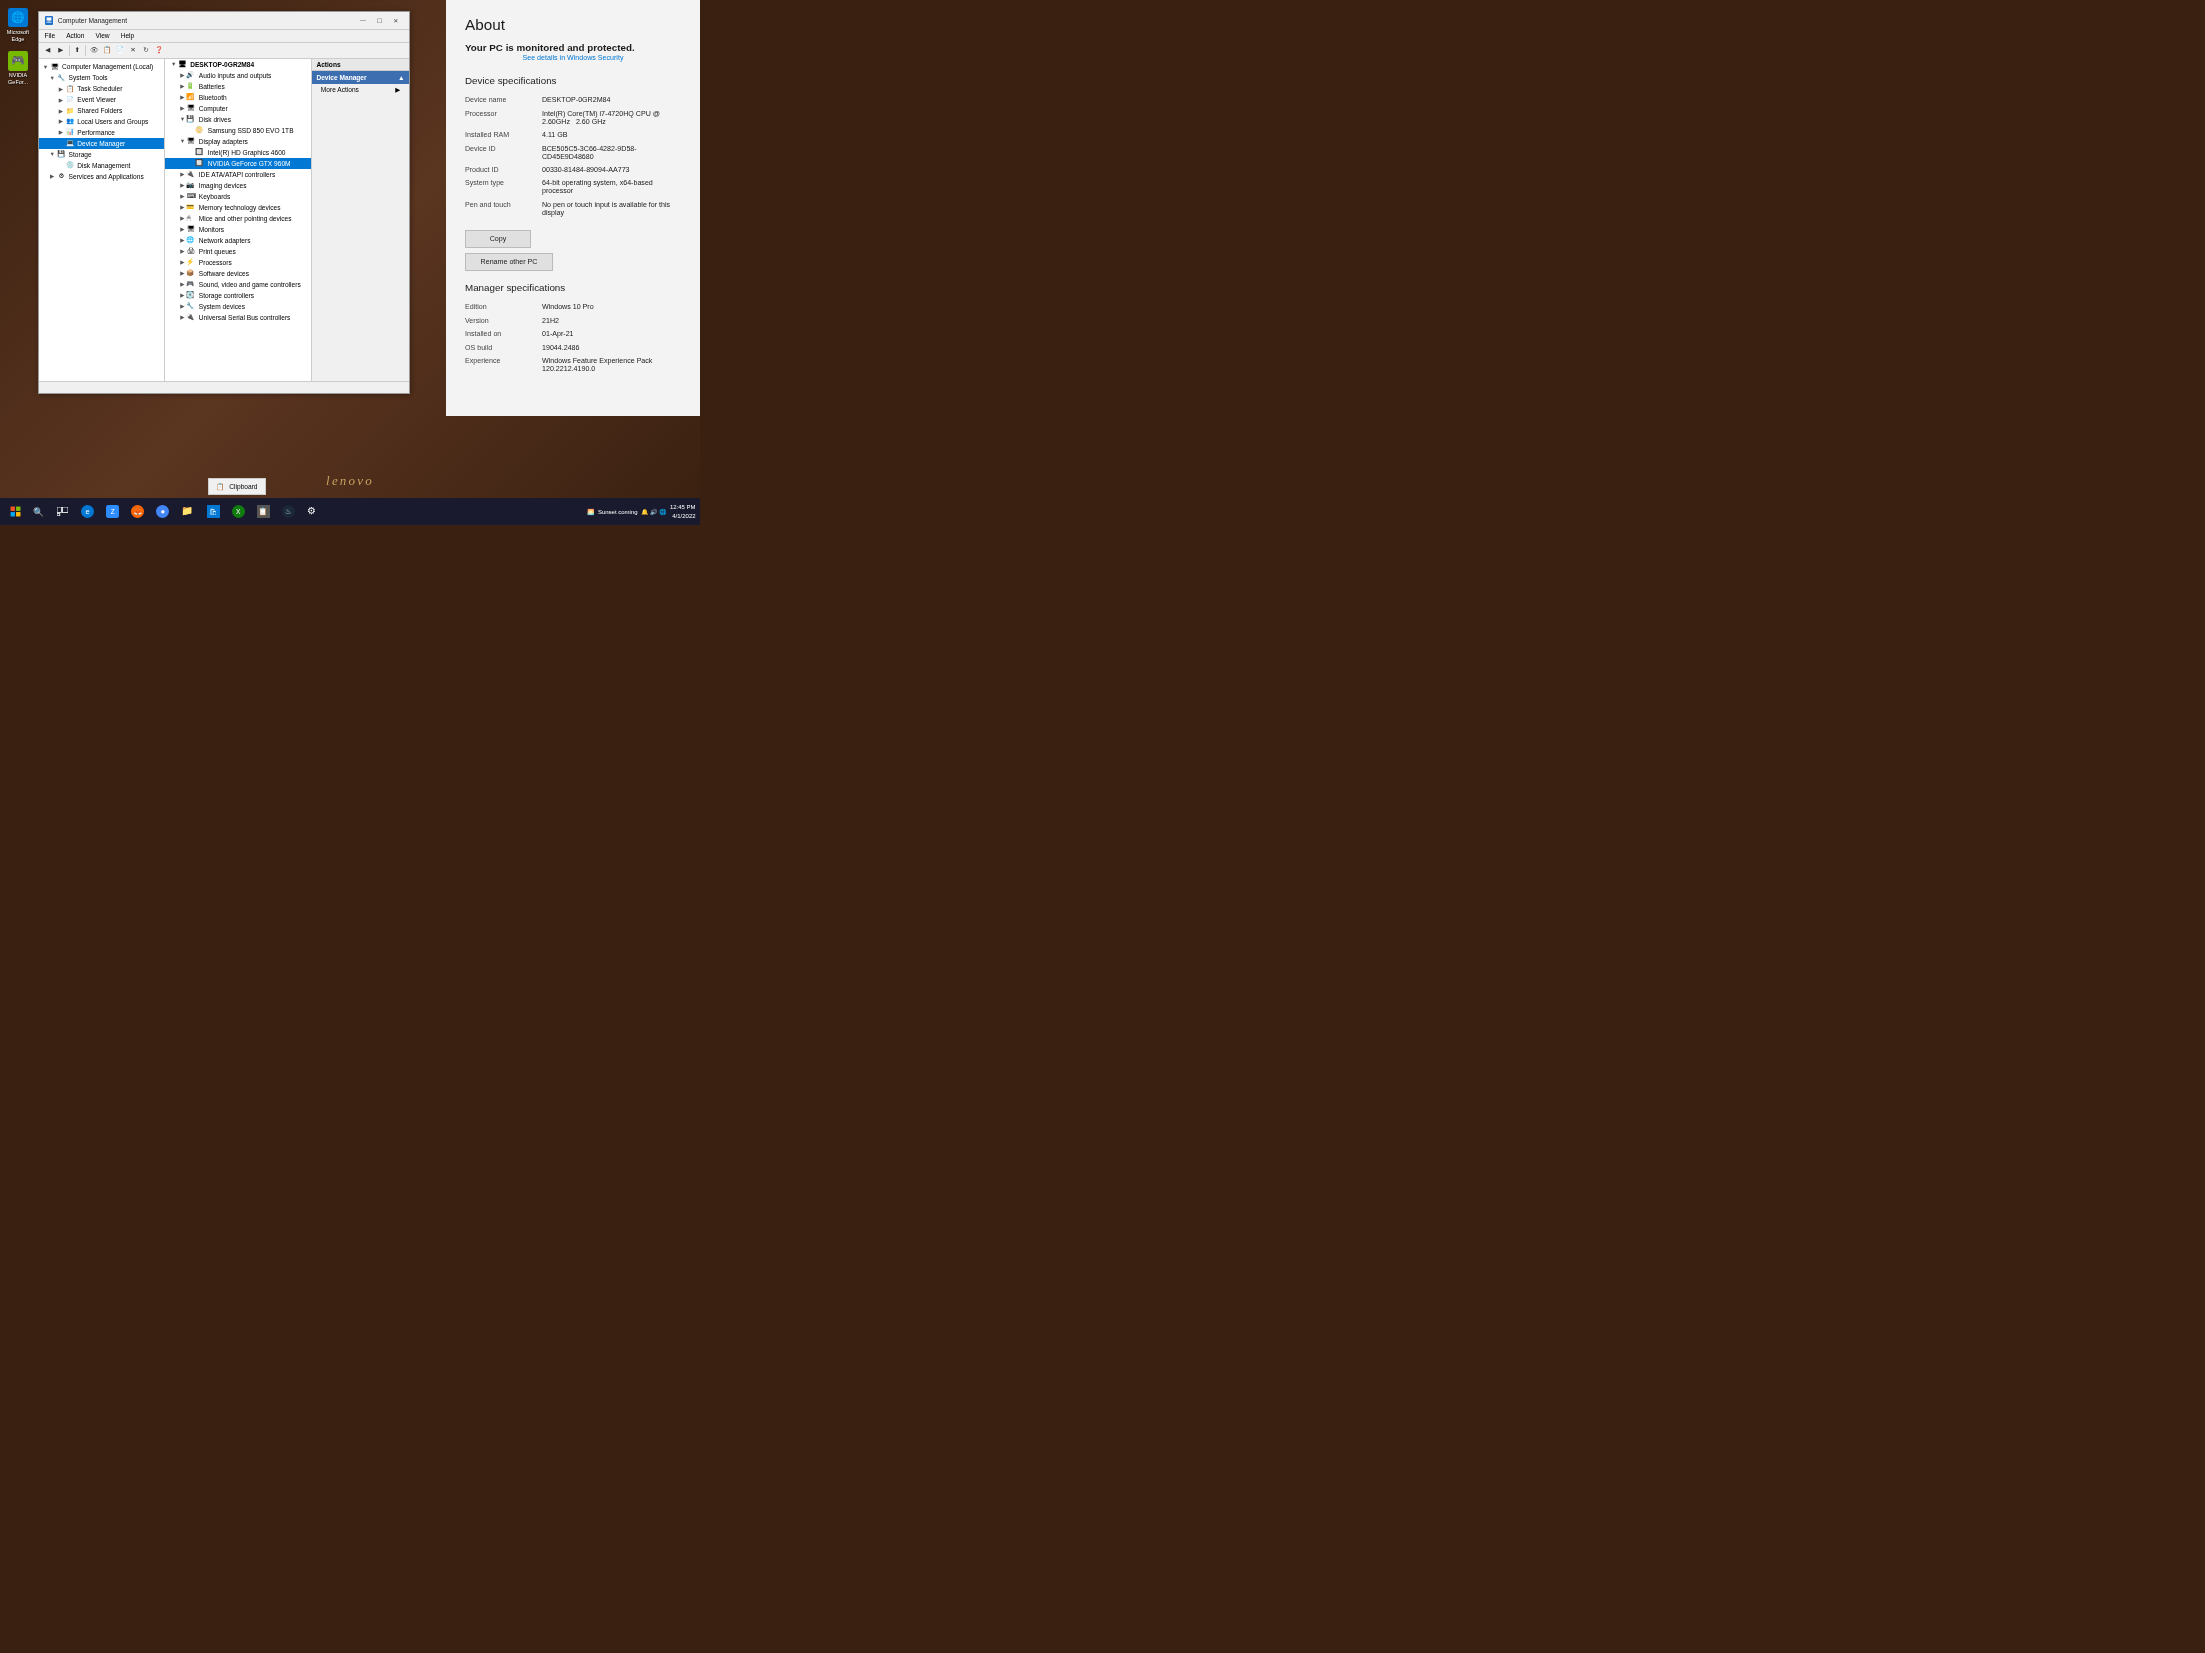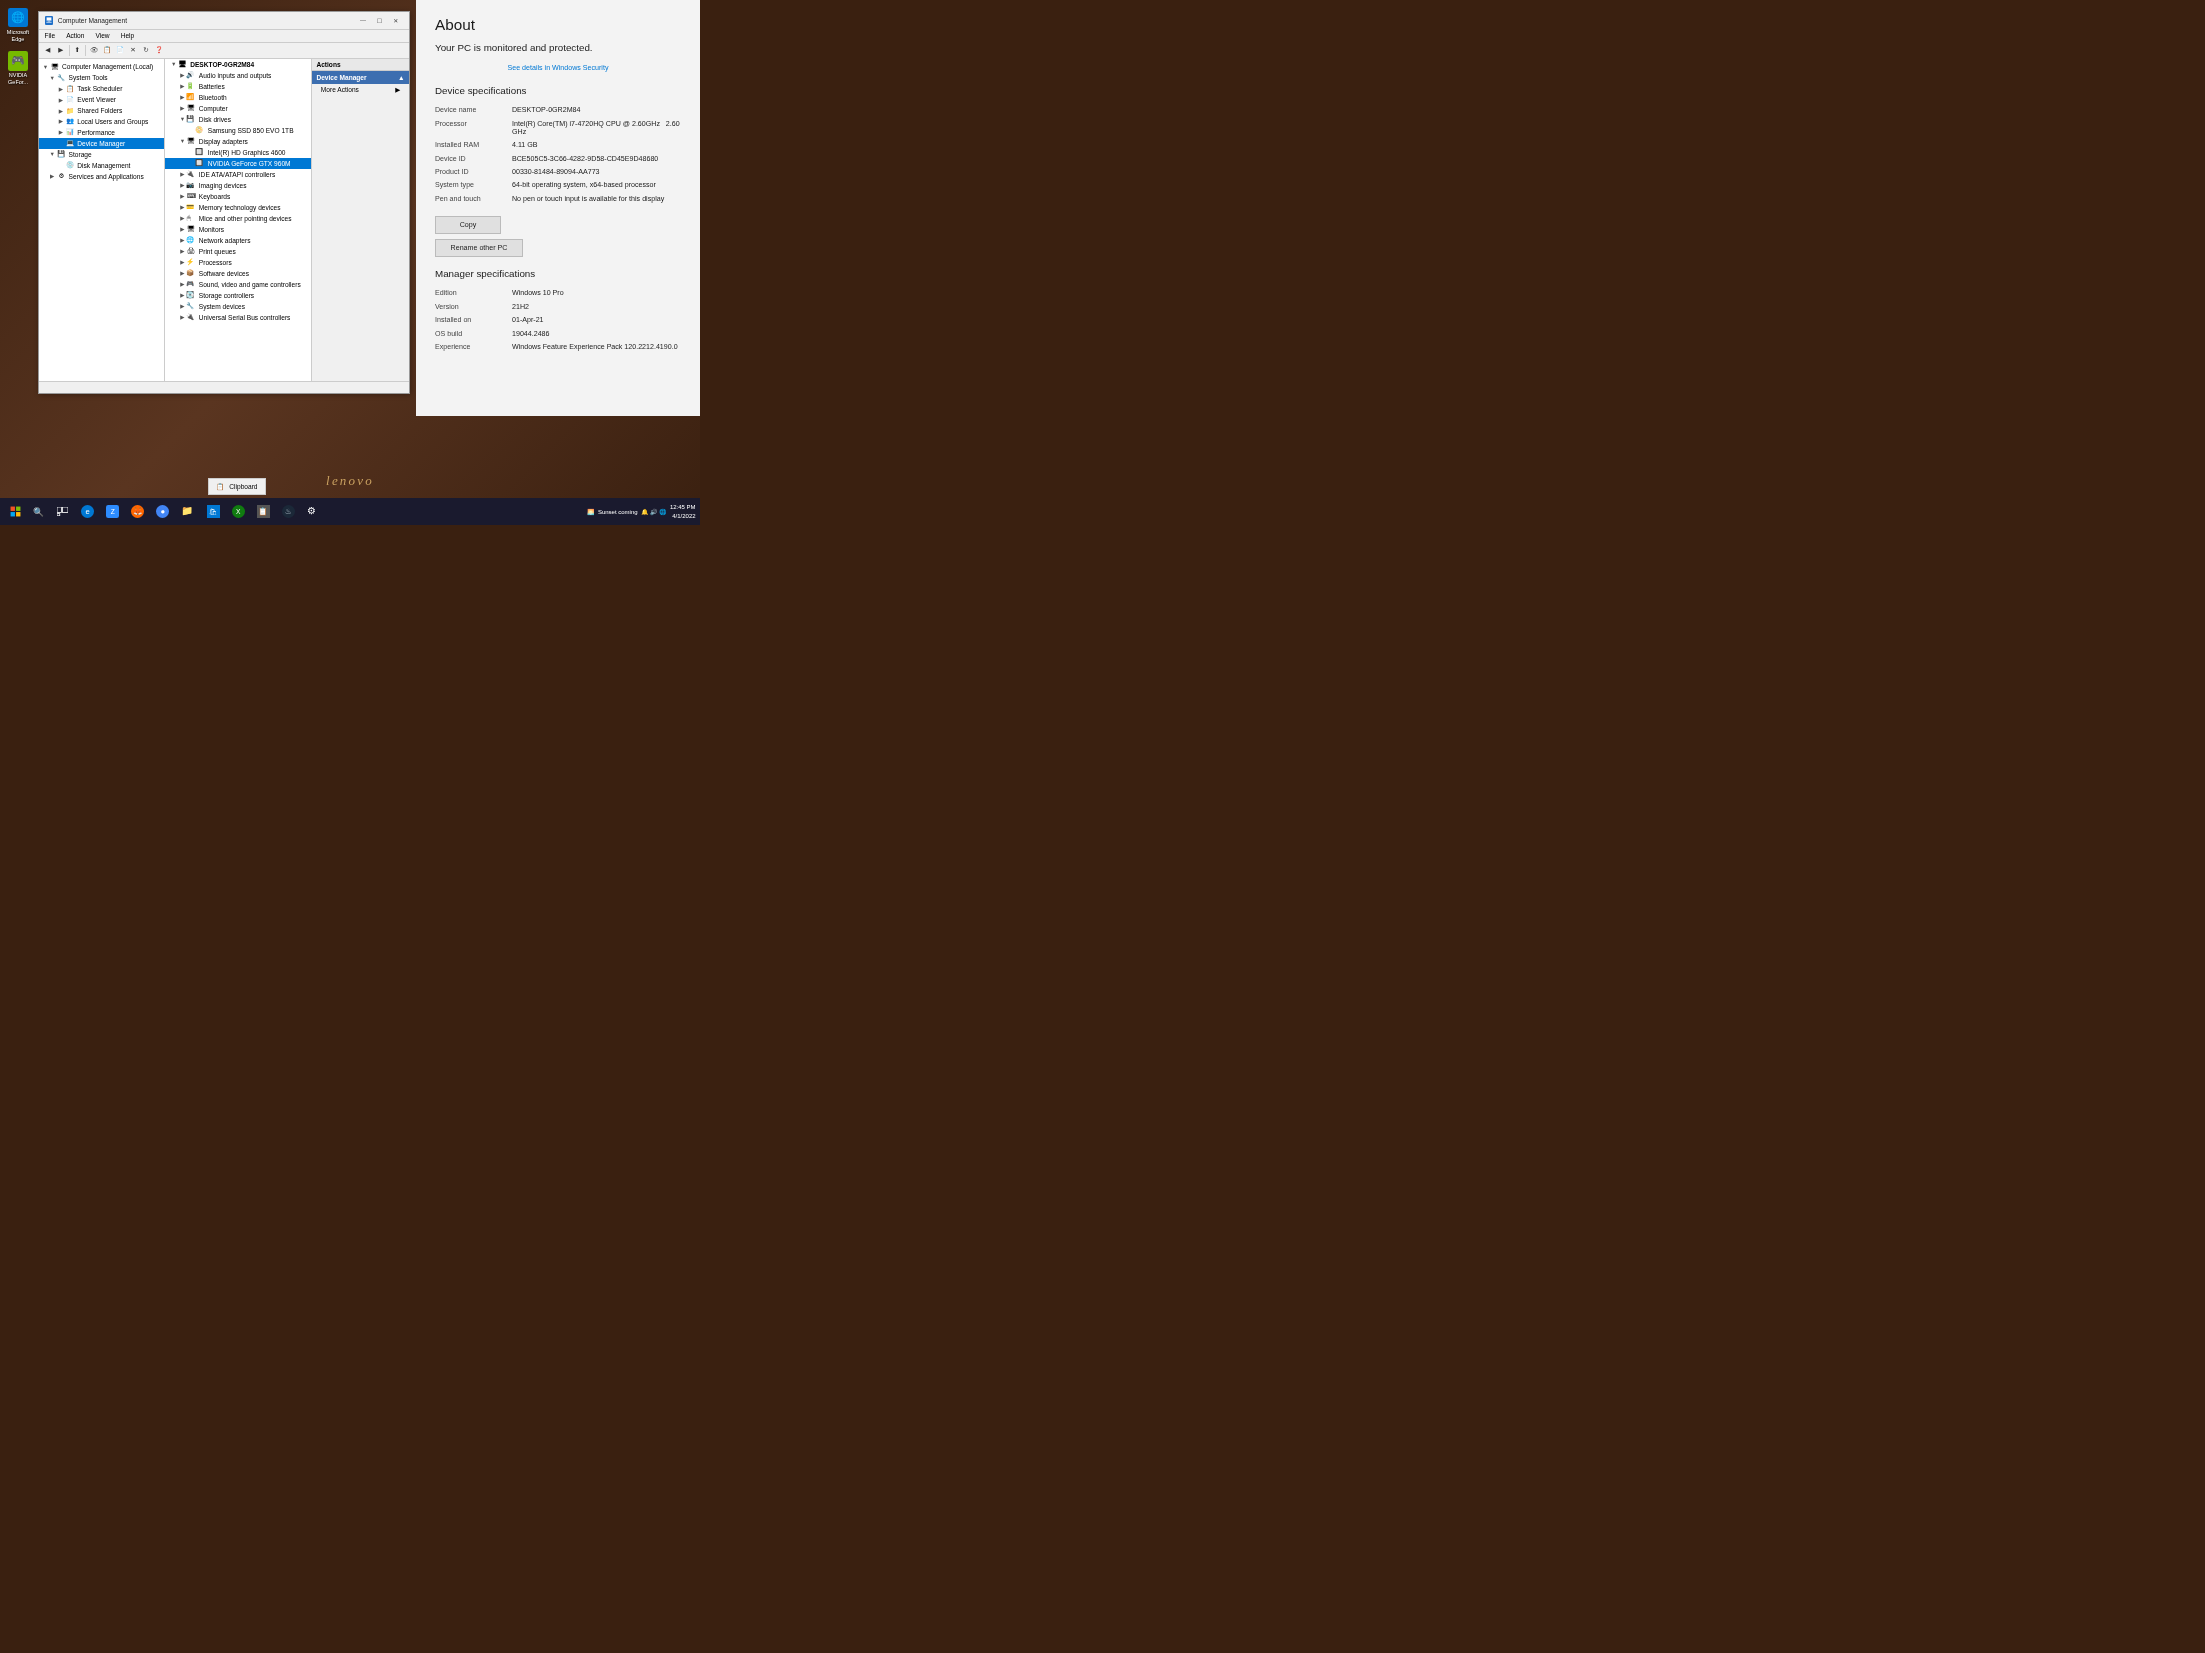--- a/index.html
+++ b/index.html
@@ -18,39 +18,39 @@
       position: absolute;
       inset: 0;
       background: linear-gradient(135deg, #3a2010 0%, #5a3520 50%, #3a2010 100%);
     }
 
     
     .about-panel {
       position: absolute;
       top: 0;
       right: 0;
-      width: 284px;
+      width: 254px;
       height: 416px;
       background: #f3f3f3;
       padding: 16.4px 19px;
       overflow-y: auto;
     }
 
     .about-title {
       font-size: 15.3px;
       font-weight: 300;
       color: #1a1a1a;
       margin-bottom: 7.7px;
     }
 
     .about-subtitle {
       font-size: 9.8px;
       color: #1a1a1a;
-      font-weight: 400;
-      margin-bottom: 11px;
+      font-weight: 700;
+      margin-bottom: 1px;
     }
 
     .about-link {
       color: #0078d4;
       font-size: 7.1px;
       cursor: pointer;
       margin-bottom: 13px;
       display: block;
       text-align: center;
     }

